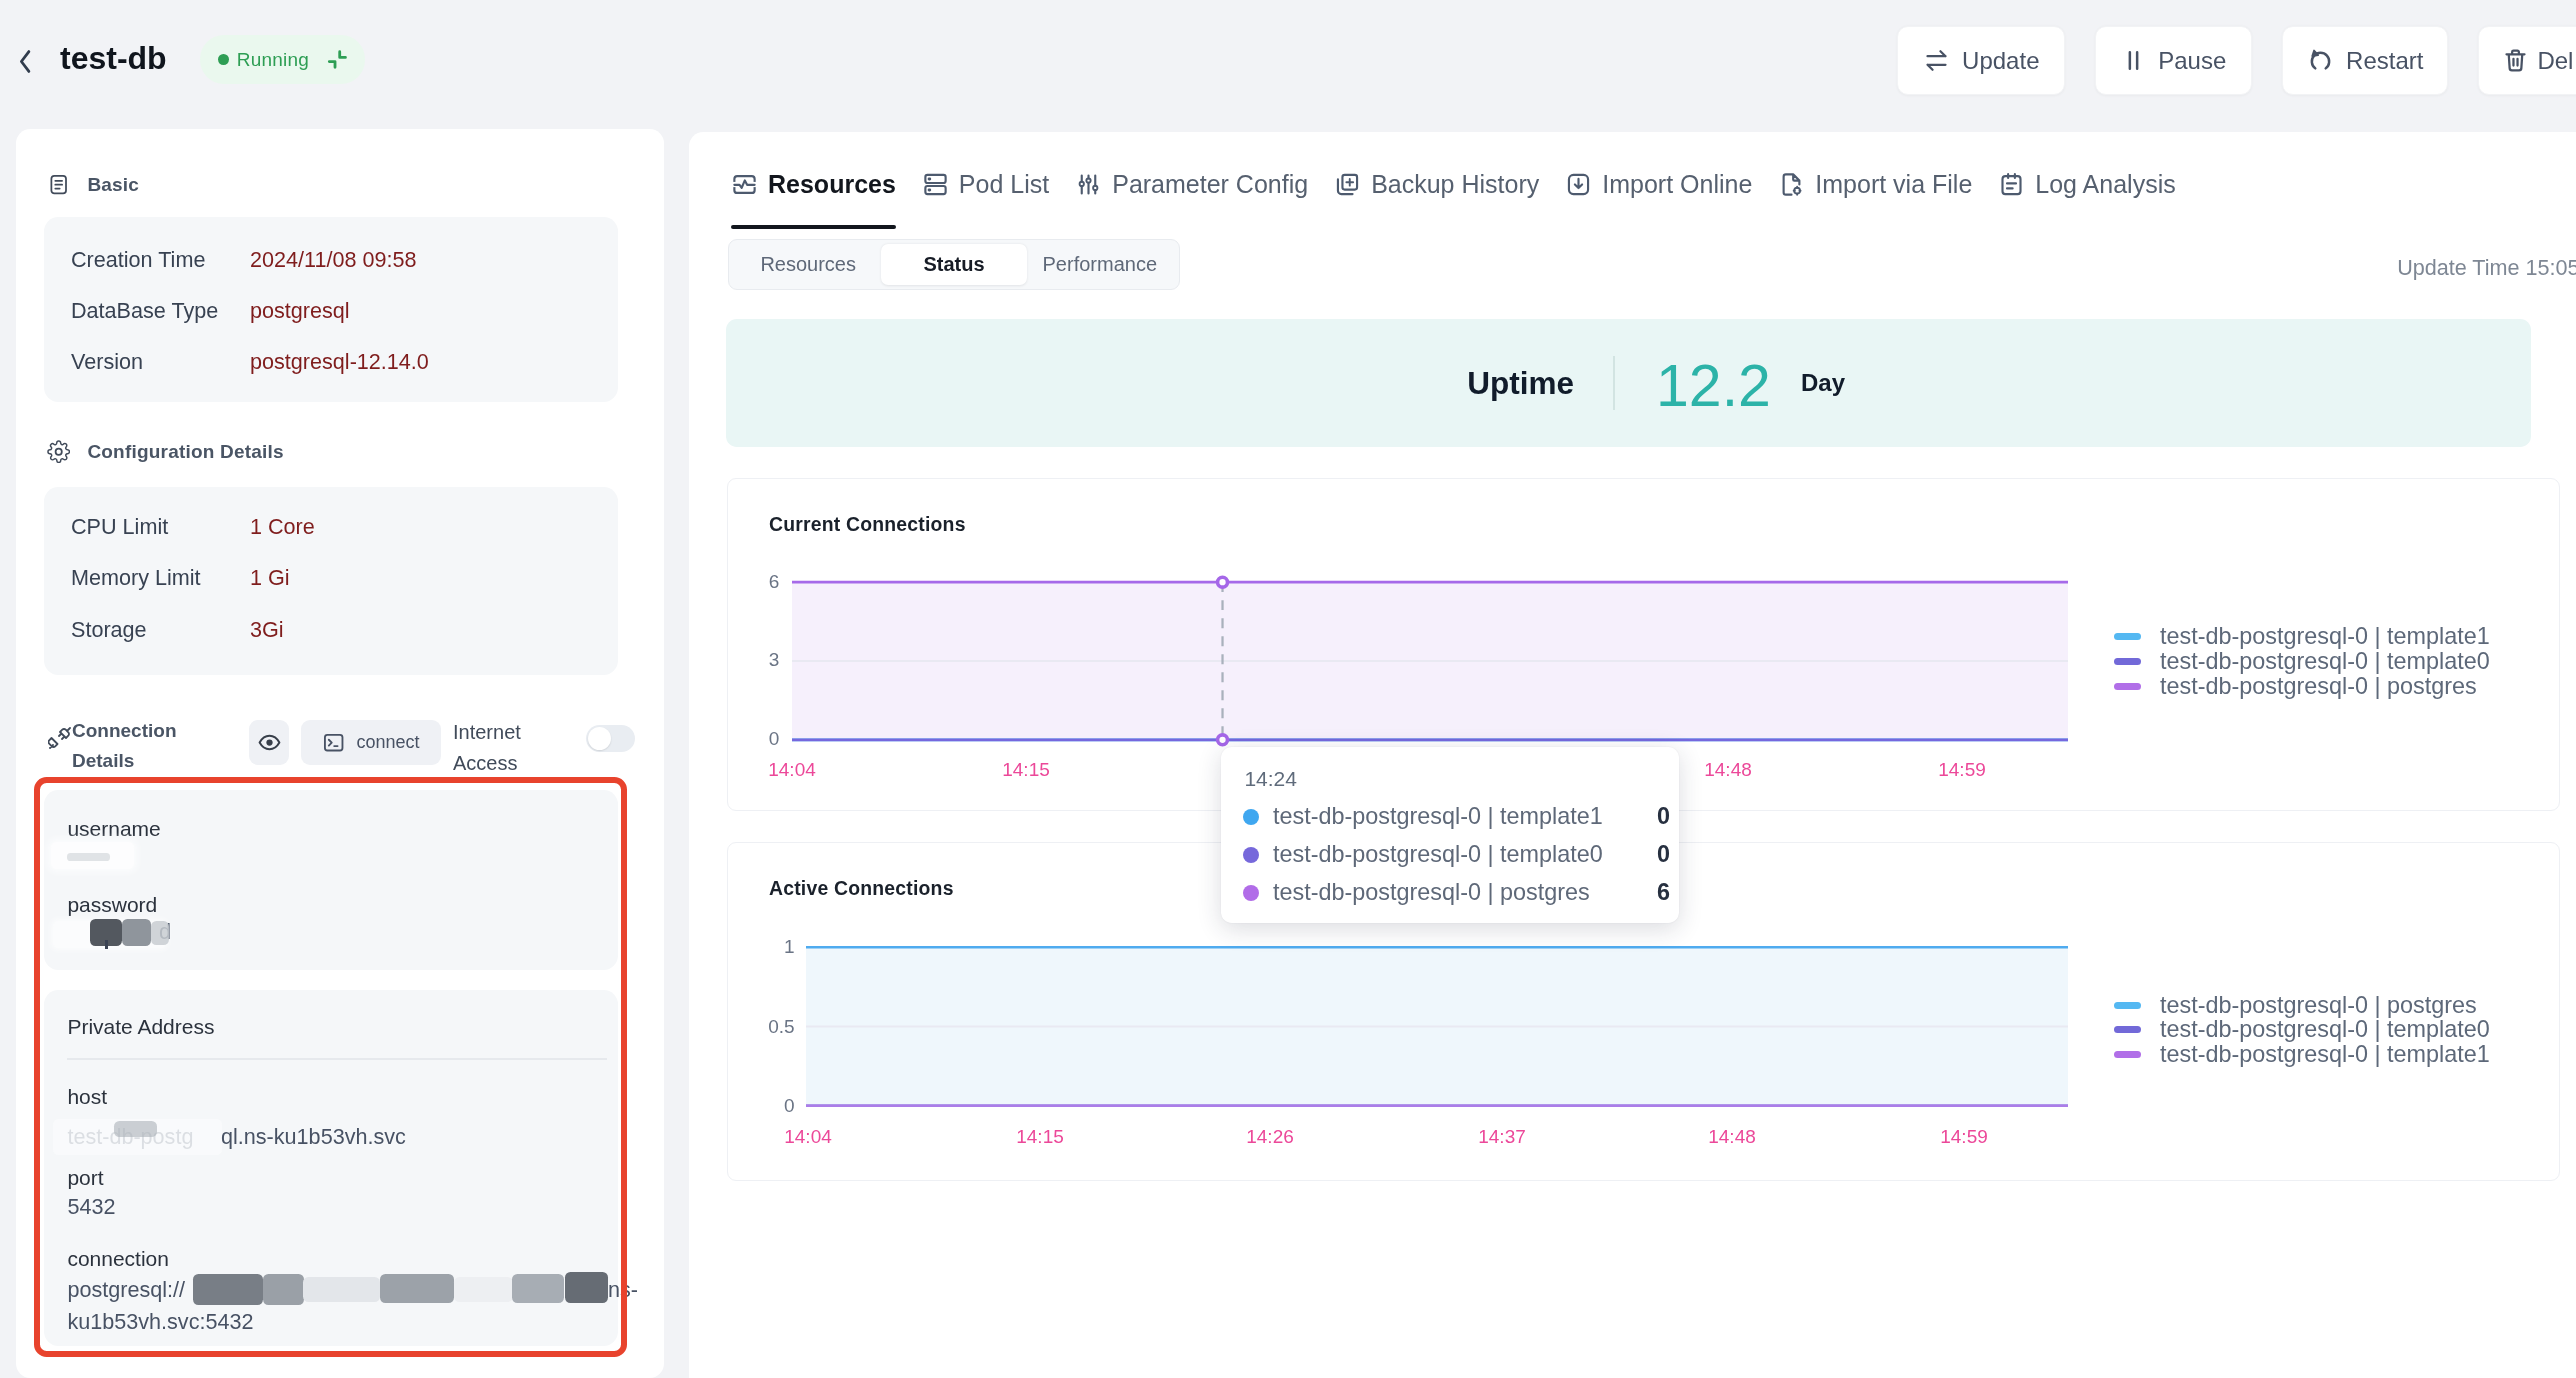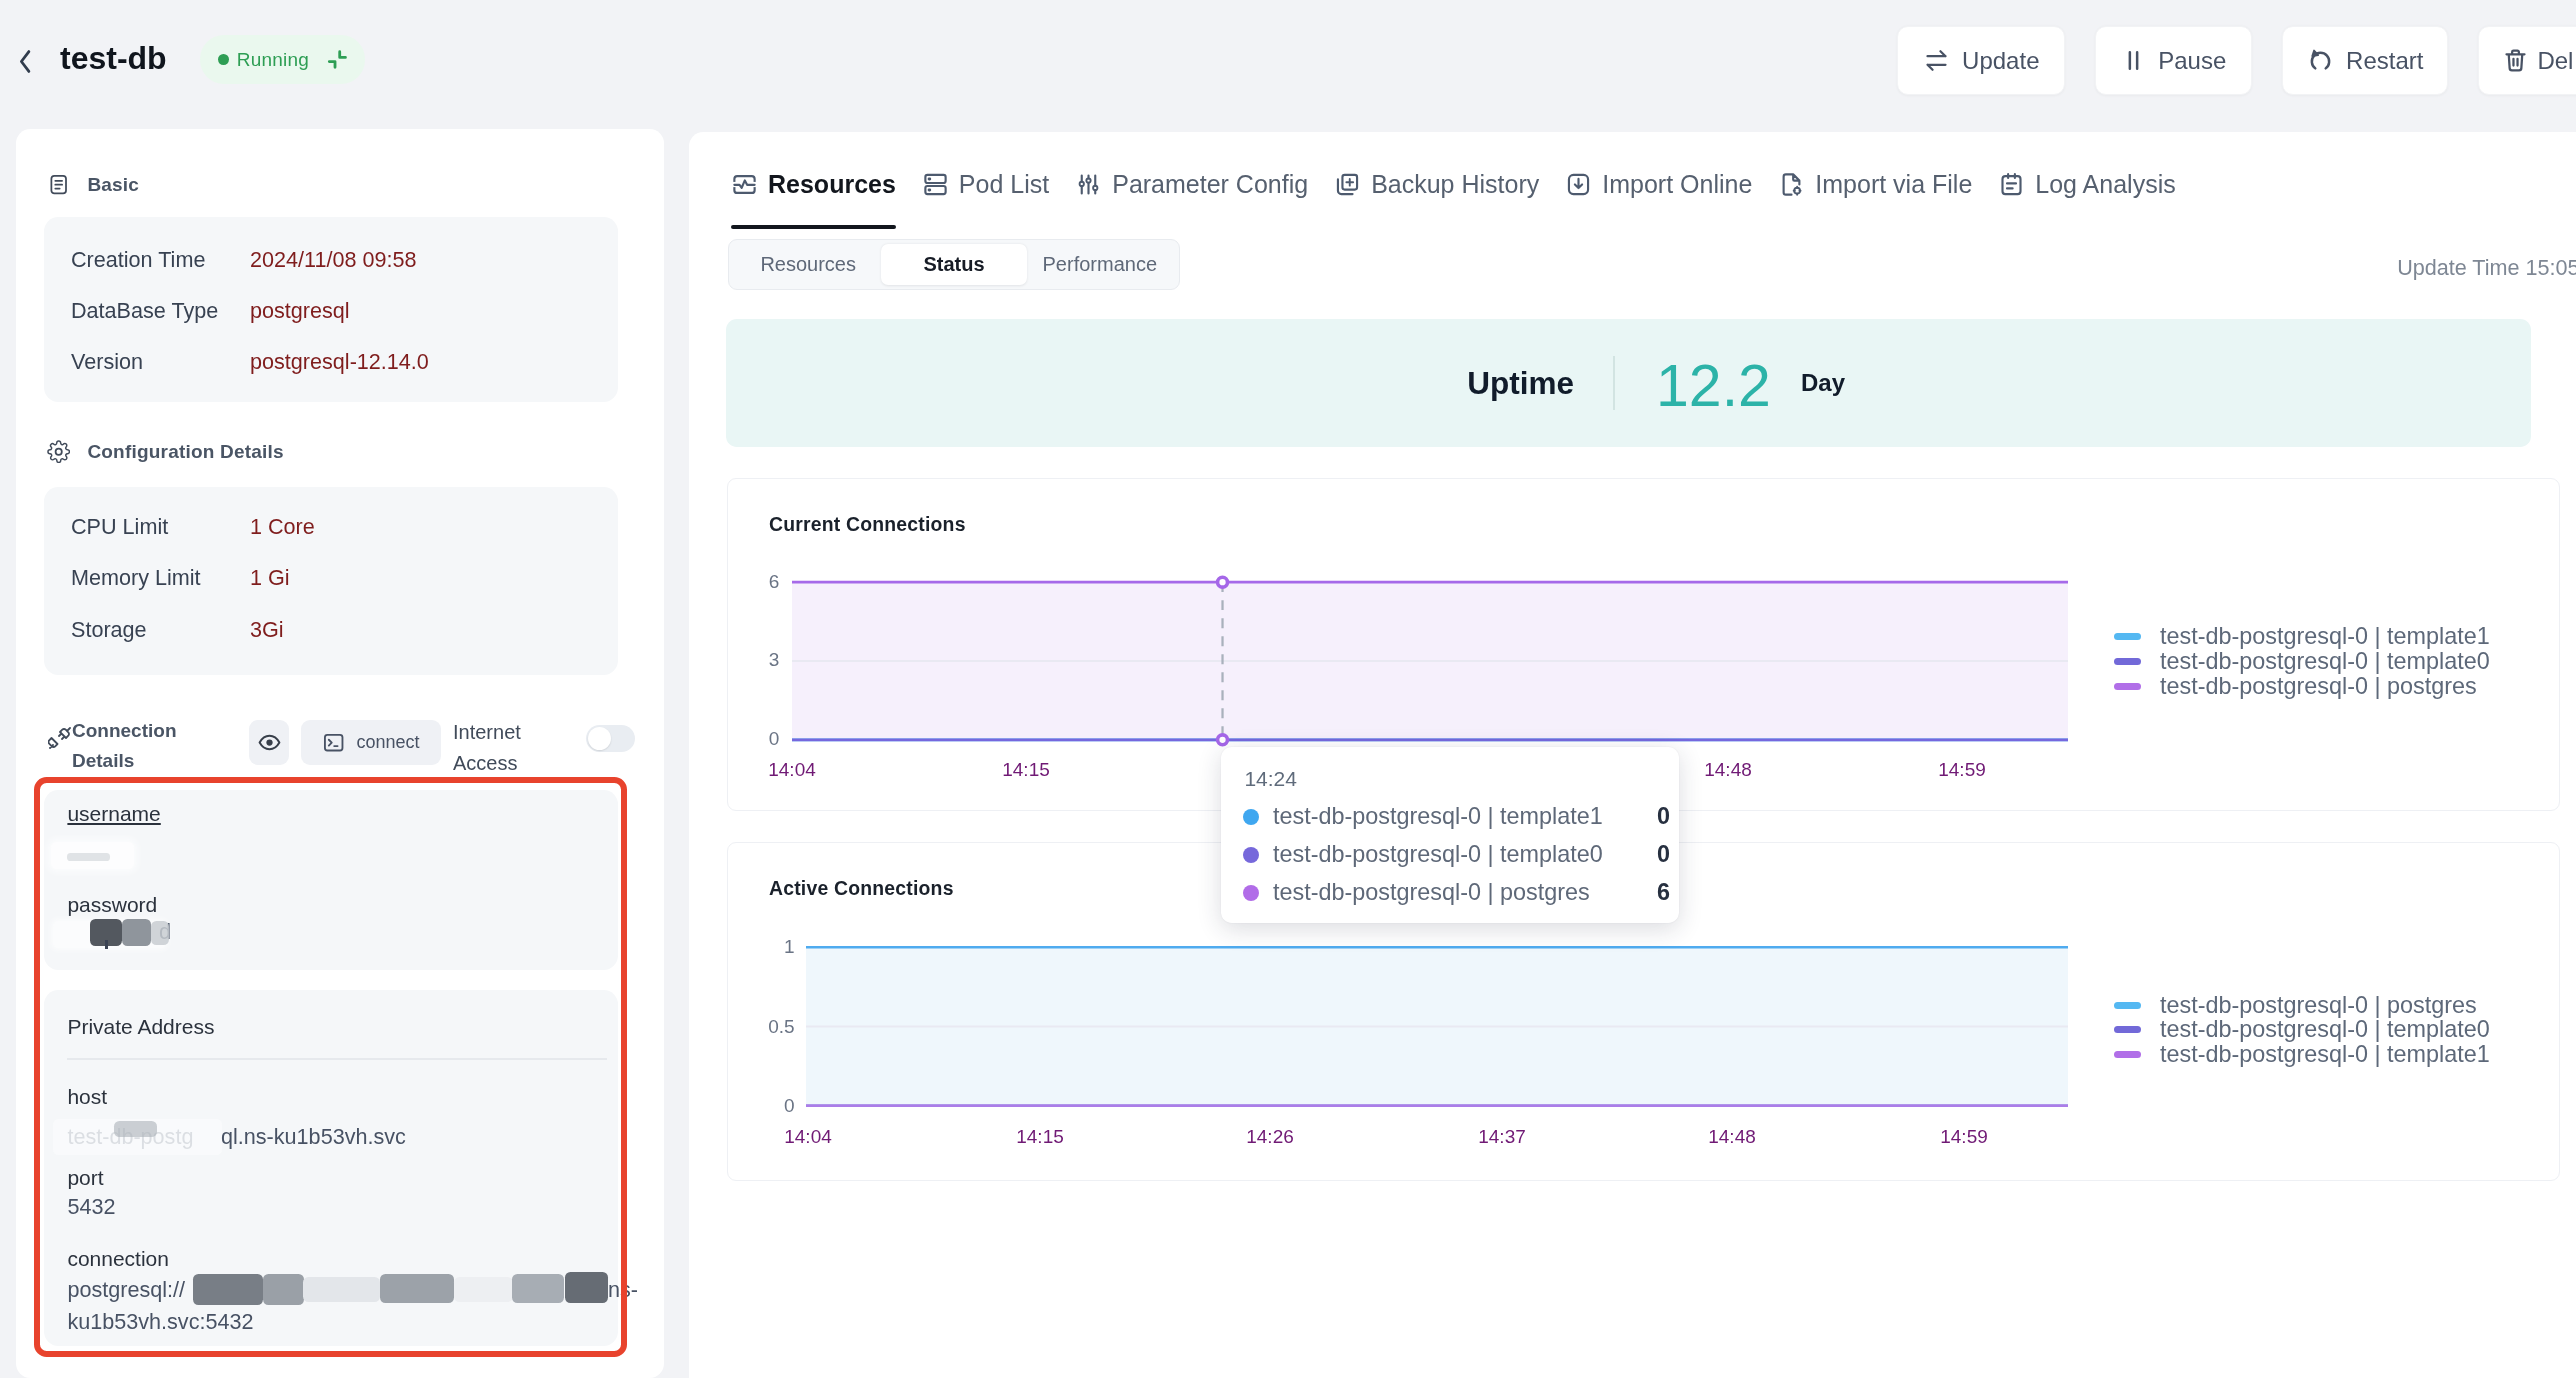--- a/index.html
+++ b/index.html
@@ -68,21 +68,21 @@
   .uptime-label { position:absolute; left:740px; top:0; width:108px; height:128px; display:flex; align-items:center; justify-content:flex-end; font-size:31.5px; font-weight:600; color:#111C2B; }
   .uptime-div { position:absolute; left:887px; top:37px; width:1.8px; height:54px; background:#D2E4E2; }
   .uptime-value { position:absolute; left:930px; top:0; height:133px; display:flex; align-items:center; font-size:59px; color:#2CB3A8; font-weight:500; }
   .uptime-unit { position:absolute; left:1075px; top:0; height:128px; display:flex; align-items:center; font-size:24px; font-weight:600; color:#111C2B; }
 
   .chart-card { position:absolute; left:38px; width:1833px; background:#fff; border:0.9px solid #EEF0F4; border-radius:9px; }
   .chart-card.c1 { top:346px; height:333px; }
   .chart-card.c2 { top:710px; height:339px; }
   .chart-title { position:absolute; left:41px; top:34px; font-size:19.4px; font-weight:600; color:#1A212B; letter-spacing:0.2px; }
   .ytick { position:absolute; font-size:19px; color:#6A7485; text-align:right; width:63px; transform:translateY(-50%); }
-  .xtick { position:absolute; font-size:19px; color:#701a75; transform:translate(-50%,-50%); }
+  .xtick { position:absolute; font-size:19px; color:#ec4899; transform:translate(-50%,-50%); }
   .legend-row { position:absolute; display:flex; align-items:center; cursor:pointer; }
   .legend-dash { width:27px; height:7.2px; border-radius:3.6px; flex:none; }
   .legend-text { margin-left:19px; font-size:23.4px; color:#5D6879; white-space:nowrap; }
 
   .tooltip { position:absolute; left:532px; top:615px; width:458px; height:176px; background:#fff; border-radius:10.8px;
              box-shadow:0 5.4px 25px rgba(30,40,60,0.16), 0 0 1.8px rgba(30,40,60,0.08); padding:16px 9px 16px 21.6px; z-index:5; }
   .tt-title { font-size:21px; color:#5F6B7B; margin:3.6px 0 7.2px 1.8px; }
   .tt-row { display:flex; align-items:center; height:38px; }
   .tt-dot { width:16px; height:16px; border-radius:50%; margin-right:14.4px; flex:none; }
   .tt-name { font-size:23.4px; color:#5E6878; white-space:nowrap; }
@@ -221,21 +221,21 @@
     <span class="lbl">connect</span>
   </div>
   <div class="ia-label">Internet Access</div>
   <div class="toggle">
       <div class="knob"></div>
     </div>
 
   <div class="red-box"></div>
 
   <div class="cred-box">
-    <div class="kv-label" style="top:12px;text-decoration:underline;">username</div>
+    <div class="kv-label" style="top:27px;">username</div>
     <div class="redact" style="left:7.2px; top:52px; width:83px; height:27px; background:#FDFDFE; box-shadow:0 0 7.2px 2.7px #FCFDFE;"></div>
     <div class="redact" style="left:22.5px; top:63px; width:43px; height:8px; background:#C9CDD2; opacity:0.55; border-radius:3.6px;"></div>
     <div class="kv-label" style="top:103px;">password</div>
     <div class="redact" style="left:9px; top:131px; width:113px; height:27px; background:#FBFCFD; box-shadow:0 0 5.4px 1.8px #FBFCFD;"></div>
     <div class="redact" style="left:46px; top:129px; width:32px; height:27px; background:#53585F;"></div>
     <div class="redact" style="left:78px; top:129px; width:29px; height:27px; background:#8F959C;"></div>
     <div class="kv-value" style="left:115px; top:129px;">d</div>
     <div class="redact" style="left:107px; top:131px; width:18px; height:24px; background:rgba(200,204,209,0.85);"></div>
     <div class="redact" style="left:61px; top:150px; width:2.7px; height:9px; background:#3A4353; border-radius:0;"></div>
   </div>

